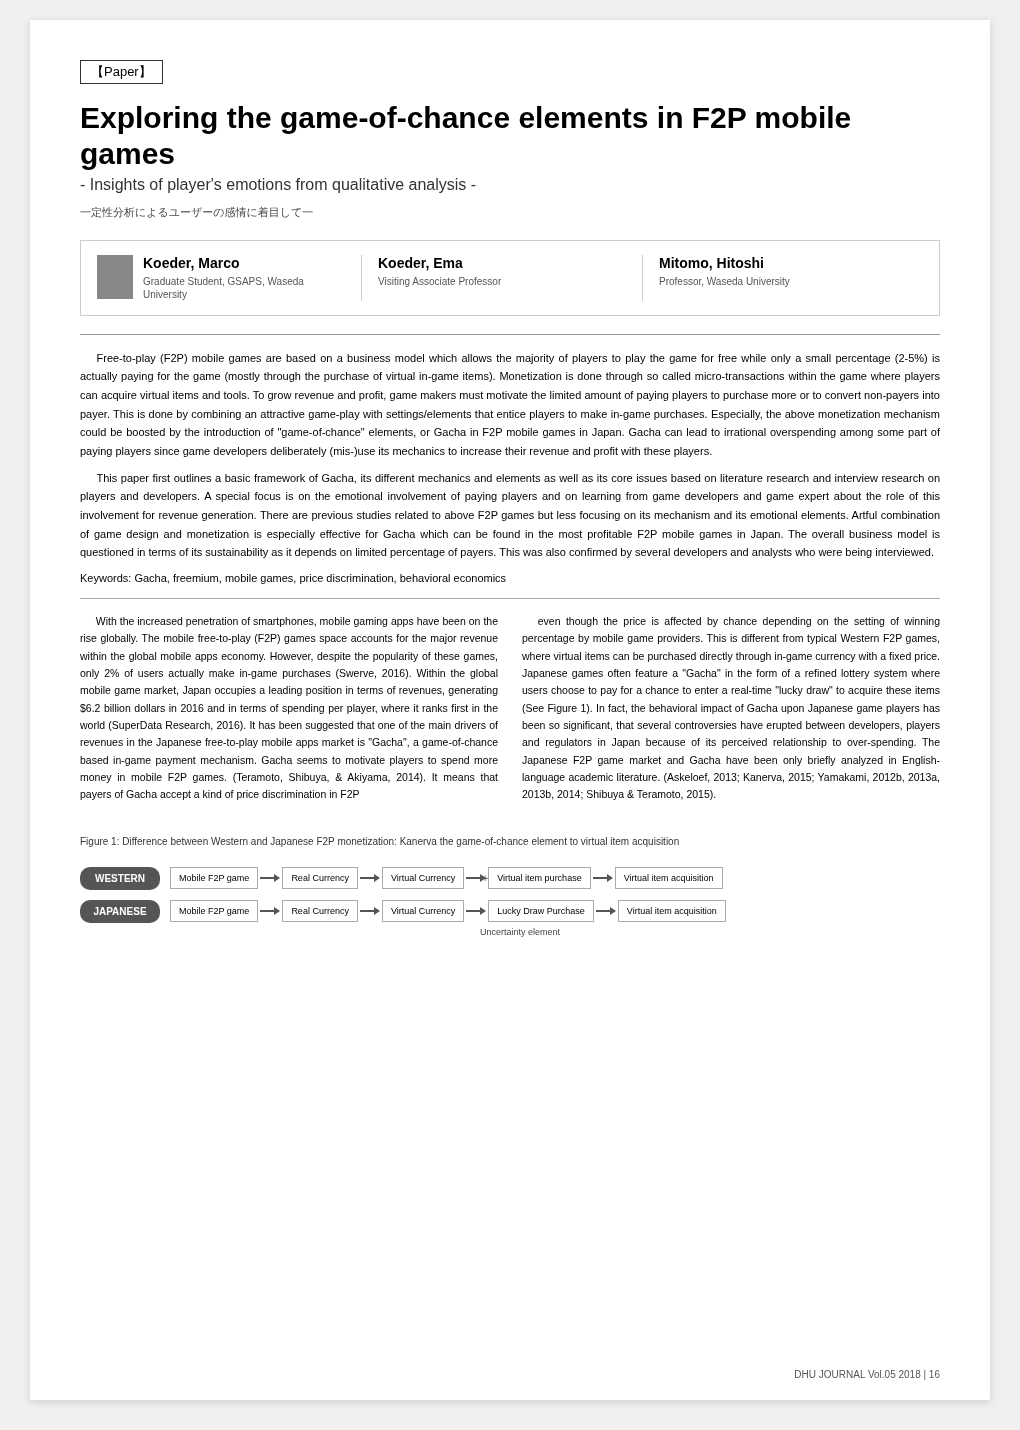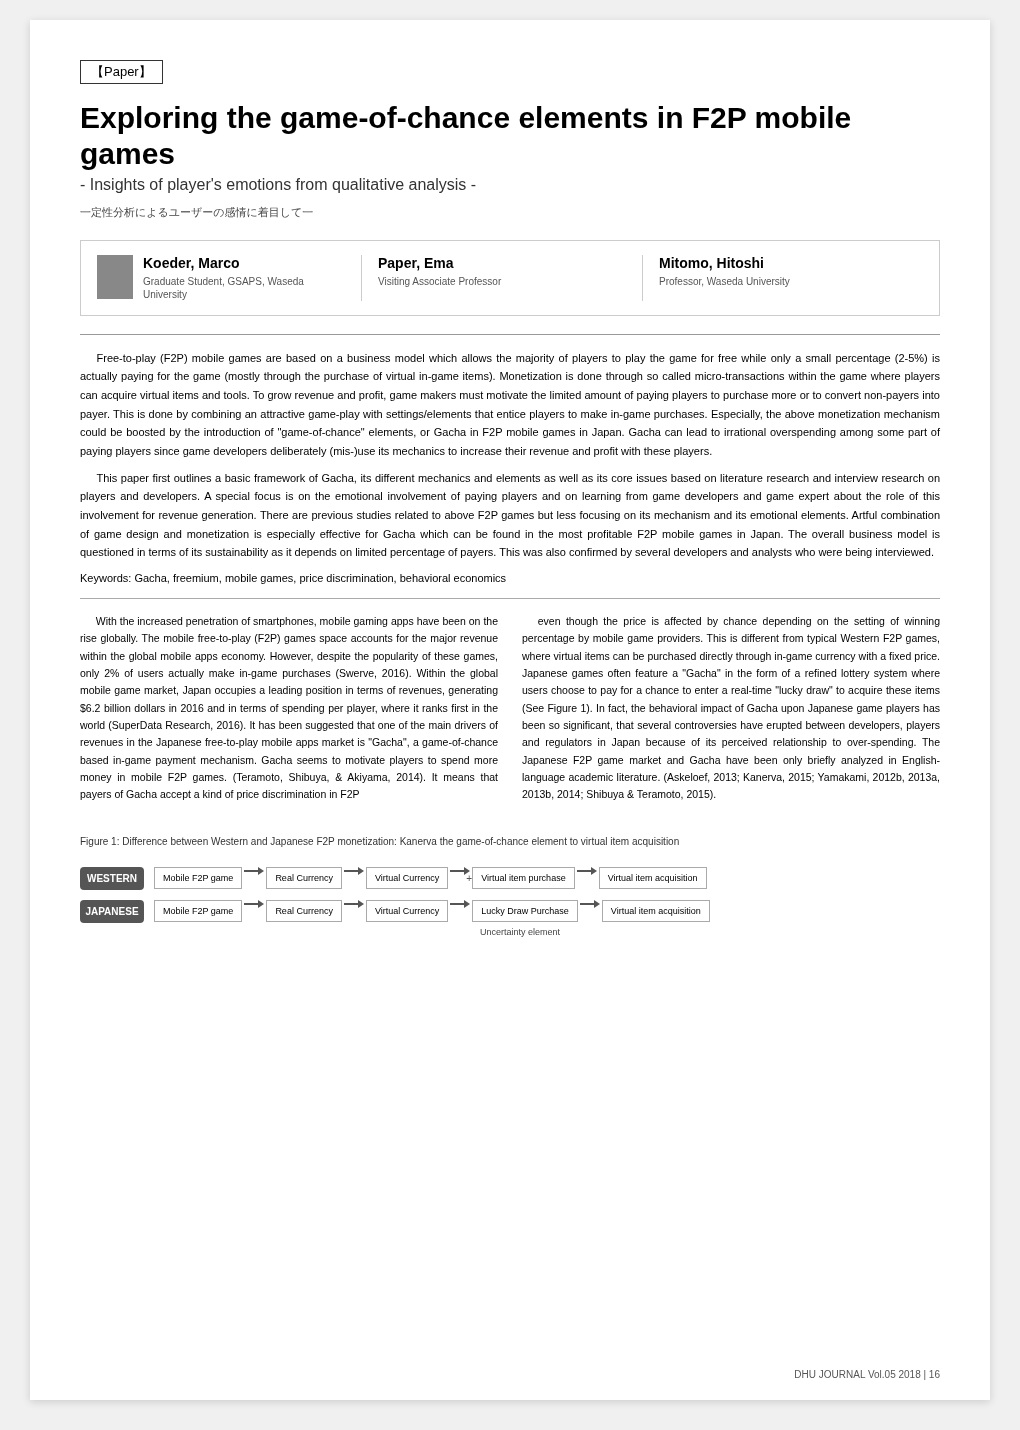--- a/index.html
+++ b/index.html
@@ -147,43 +147,43 @@
       flex-direction: column;
       gap: 10px;
       padding: 10px 0;
     }
     .diagram-row {
       display: flex;
       align-items: center;
       gap: 0;
     }
     .row-label {
-      width: 64px;
+      width: 80px;
       text-align: center;
       font-size: 10px;
       font-weight: bold;
       font-family: Arial, sans-serif;
       color: #fff;
       padding: 6px 4px;
-      border-radius: 4px;
+      border-radius: 10px;
       flex-shrink: 0;
     }
     .row-label.western { background: #555; }
     .row-label.japanese { background: #555; }
     .bottom-right {
       position: absolute;
       bottom: 20px;
       right: 50px;
       font-size: 10px;
       font-family: Arial, sans-serif;
       color: #555;
     }
     .row-items {
       display: flex;
-      align-items: flex-start;
+      align-items: center;
       gap: 0;
       flex: 1;
       padding-left: 10px;
     }
     .item-box {
       border: 1px solid #aaa;
       padding: 5px 8px;
       font-size: 9px;
       font-family: Arial, sans-serif;
       text-align: center;
@@ -231,21 +231,21 @@
 
   <div class="authors-box">
     <div class="author-col">
       <div class="author-avatar"></div>
       <div>
         <div class="author-name">Koeder, Marco</div>
         <div class="author-affil">Graduate Student, GSAPS, Waseda University</div>
       </div>
     </div>
     <div class="author-col">
-      <div class="author-name">Paper, Ema</div>
+      <div class="author-name">Koeder, Ema</div>
       <div class="author-affil">Visiting Associate Professor</div>
     </div>
     <div class="author-col">
       <div class="author-name">Mitomo, Hitoshi</div>
       <div class="author-affil">Professor, Waseda University</div>
     </div>
   </div>
 
   <hr class="divider">
 

